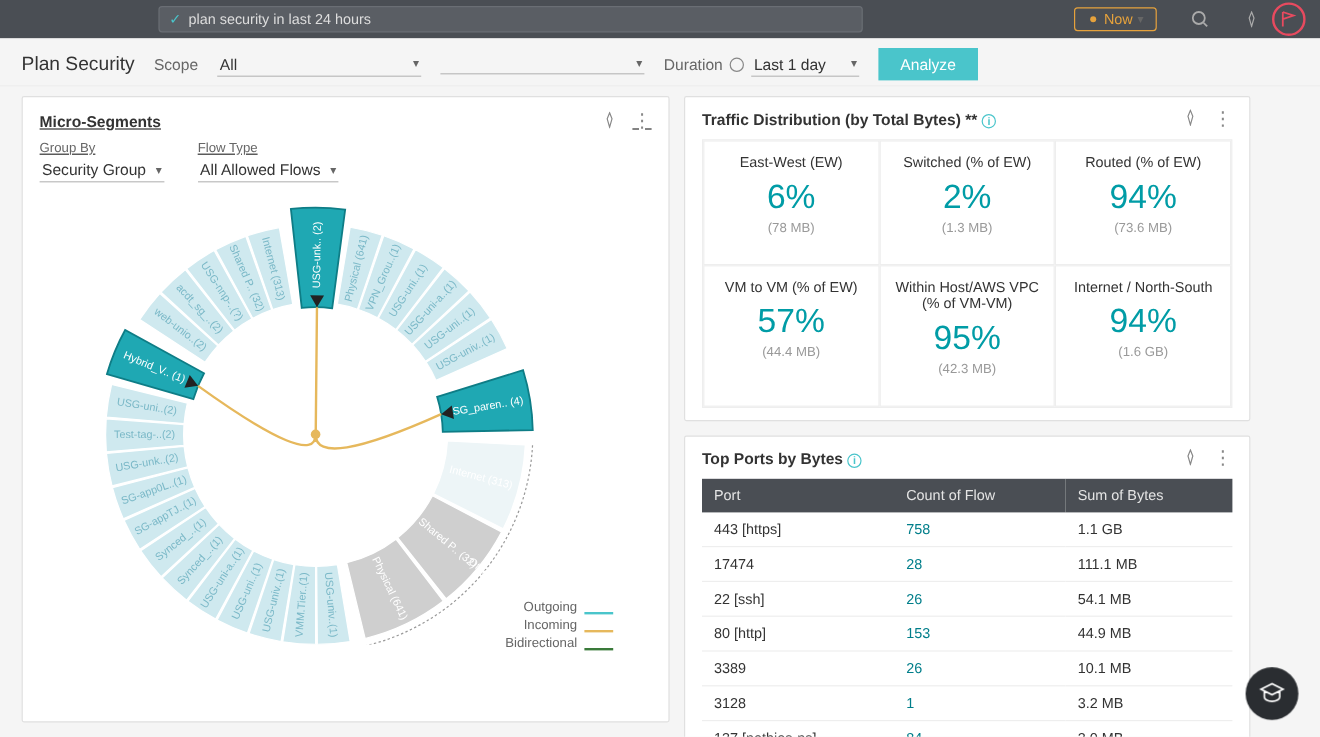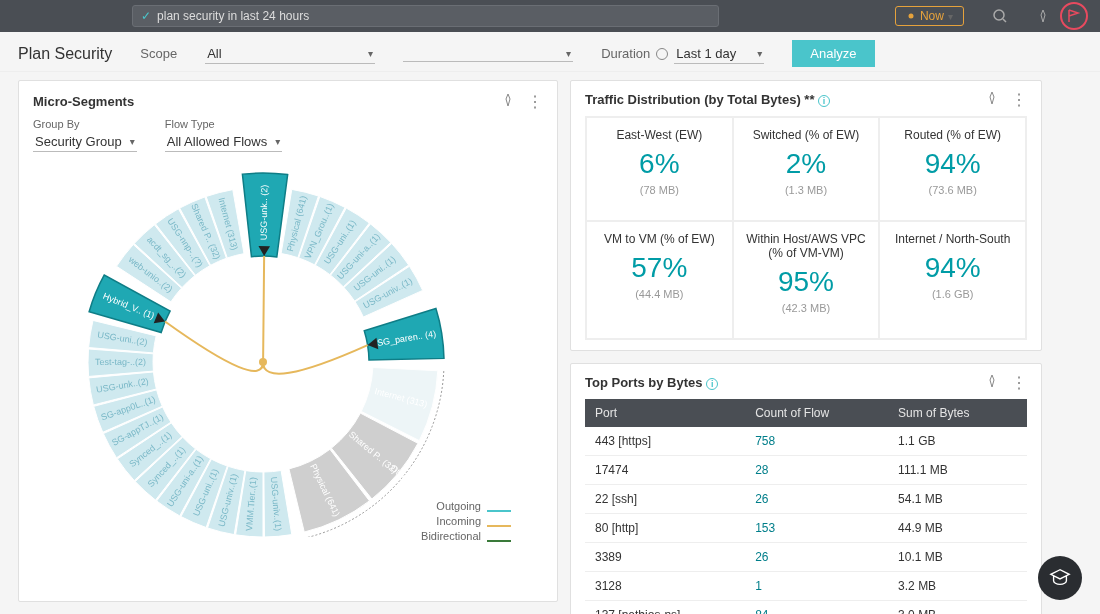--- a/index.html
+++ b/index.html
@@ -53,21 +53,21 @@
       width: 28px; height: 28px; border-radius: 50%;
       border: 2px solid #e84a5f;
       display: flex; align-items: center; justify-content: center;
       color: #e84a5f;
       margin-left:auto;
     }
     .subheader {
       display: flex;
       align-items: center;
       padding: 8px 18px 4px;
-      gap: 28px;
+      gap: 16px;
       background: #f5f5f5;
       border-bottom: 1px solid #eee;
     }
     .page-title { font-size: 16px; color: #333; font-weight: 400; }
     .sub-label { color: #666; font-size: 13px; }
     .fake-select {
       display: inline-flex;
       align-items: center;
       justify-content: space-between;
       border: none;
@@ -94,21 +94,21 @@
     .content {
       display: flex;
       gap: 12px;
       padding: 8px 18px;
     }
     .card {
       background: #fff;
       border: 1px solid #e0e0e0;
       border-radius: 2px;
     }
-    .left-card { width: 540px; padding: 12px 14px; height: 522px;}
+    .left-card { width: 540px; padding: 12px 14px; height: 522px; text-decoration: underline;}
     .right-col { width: 472px; display:flex; flex-direction:column; gap:12px;}
     .card-header {
       display:flex; align-items:center; justify-content:space-between;
       margin-bottom: 8px;
     }
     .card-title { font-size: 13px; font-weight: 600; color:#333;}
     .card-actions { display:flex; align-items:center; gap:12px; color:#888;}
     .mini-controls { display:flex; gap:28px; margin-top:6px; margin-bottom:10px;}
     .mini-c label { font-size:11px; color:#666; display:block; margin-bottom:2px;}
     .sunburst-wrap { position:relative; width:480px; height:380px; display:flex; align-items:center; justify-content:center;}

